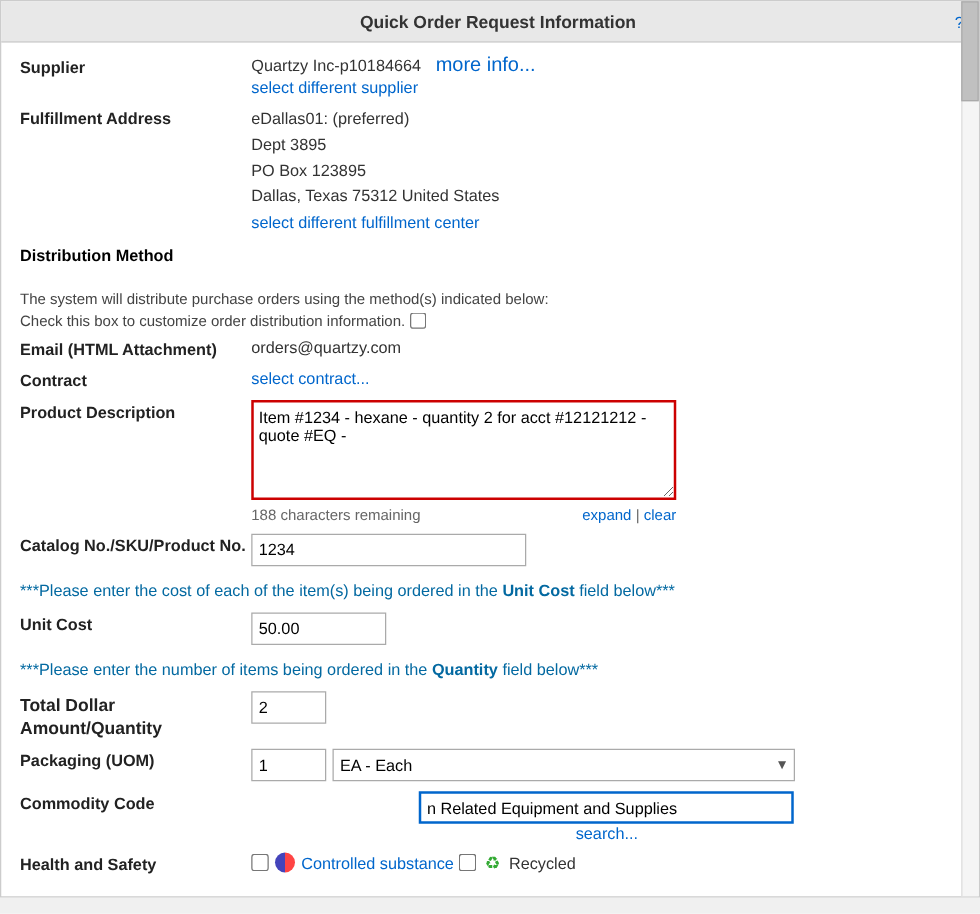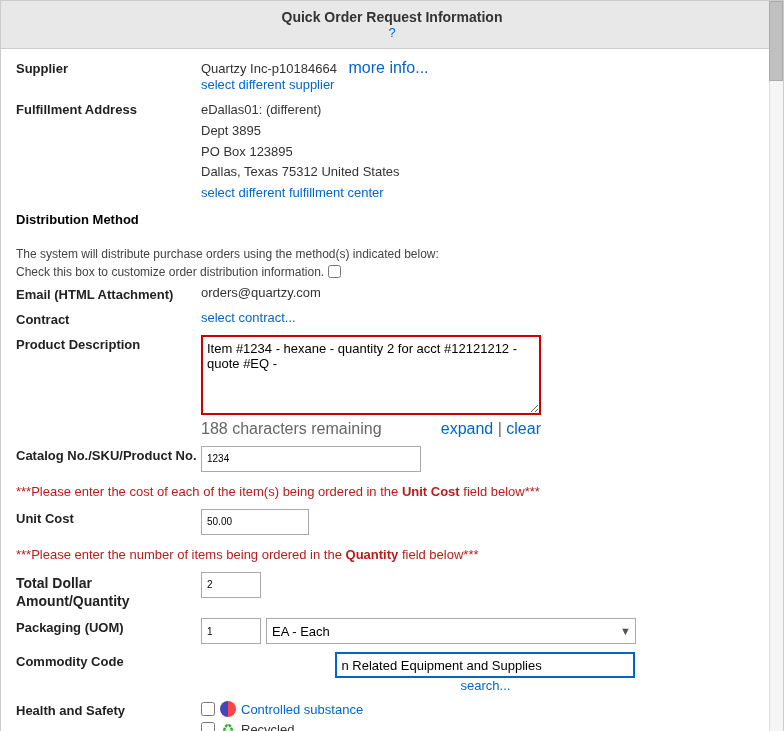--- a/index.html
+++ b/index.html
@@ -18,21 +18,20 @@
       border: 1px solid #ccc;
       position: relative;
     }
     .dialog-header {
       background: #e8e8e8;
       border-bottom: 1px solid #ccc;
       padding: 8px 12px;
       display: flex;
       justify-content: space-between;
       align-items: center;
-      flex-direction: column;
     }
     .dialog-header-title {
       font-weight: bold;
       font-size: 14px;
       color: #333;
       flex: 1;
       text-align: center;
     }
     .dialog-header-help {
       color: #0066cc;
@@ -106,47 +105,47 @@
       font-size: 13px;
       padding: 4px;
       resize: vertical;
       font-family: Arial, sans-serif;
     }
     .desc-footer {
       display: flex;
       justify-content: space-between;
       align-items: center;
       width: 340px;
-      font-size: 16px;
+      font-size: 12px;
       color: #666;
       margin-top: 2px;
     }
     .desc-links a {
       color: #0066cc;
       text-decoration: none;
     }
     .desc-links span { color: #666; }
     .text-input {
       border: 1px solid #aaa;
       padding: 3px 5px;
-      font-size: 10px;
+      font-size: 13px;
       height: 26px;
     }
     .catalog-input {
       width: 220px;
     }
     .cost-input {
       width: 108px;
     }
     .qty-input {
       width: 60px;
     }
     .note-text {
       font-size: 13px;
-      color: #b91c1c;
+      color: #0369a1;
       margin-bottom: 6px;
       padding: 4px 0;
     }
     .note-text strong {
       font-weight: bold;
     }
     .packaging-row {
       display: flex;
       align-items: center;
       gap: 5px;
@@ -189,21 +188,20 @@
       width: 300px;
     }
     .commodity-search-link {
       color: #0066cc;
       text-decoration: none;
       font-size: 13px;
       margin-left: 2px;
     }
     .health-checkboxes {
       display: flex;
-      flex-direction: column;
       gap: 4px;
     }
     .health-check-item {
       display: flex;
       align-items: center;
       gap: 5px;
       font-size: 13px;
     }
     .health-check-item input[type="checkbox"] {
       width: 14px;
@@ -272,21 +270,21 @@
         <span class="supplier-name">Quartzy Inc-p10184664</span>
         <a class="more-info-link" href="#">more info...</a>
         <br>
         <a href="#">select different supplier</a>
       </div>
     </div>
 
     <div class="form-row">
       <div class="form-label">Fulfillment Address</div>
       <div class="form-value address-block">
-        <div>eDallas01: (different)</div>
+        <div>eDallas01: (preferred)</div>
         <div>Dept 3895</div>
         <div>PO Box 123895</div>
         <div>Dallas, Texas 75312 United States</div>
         <a href="#">select different fulfillment center</a>
       </div>
     </div>
 
     <div style="margin-bottom: 6px;">
       <div class="distribution-heading">Distribution Method</div>
       <div class="distribution-note">The system will distribute purchase orders using the method(s) indicated below:</div>

